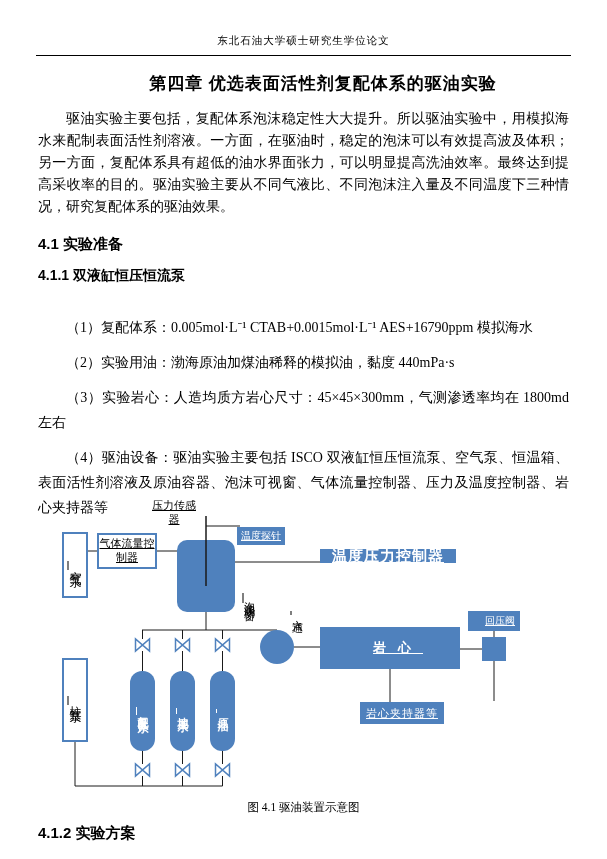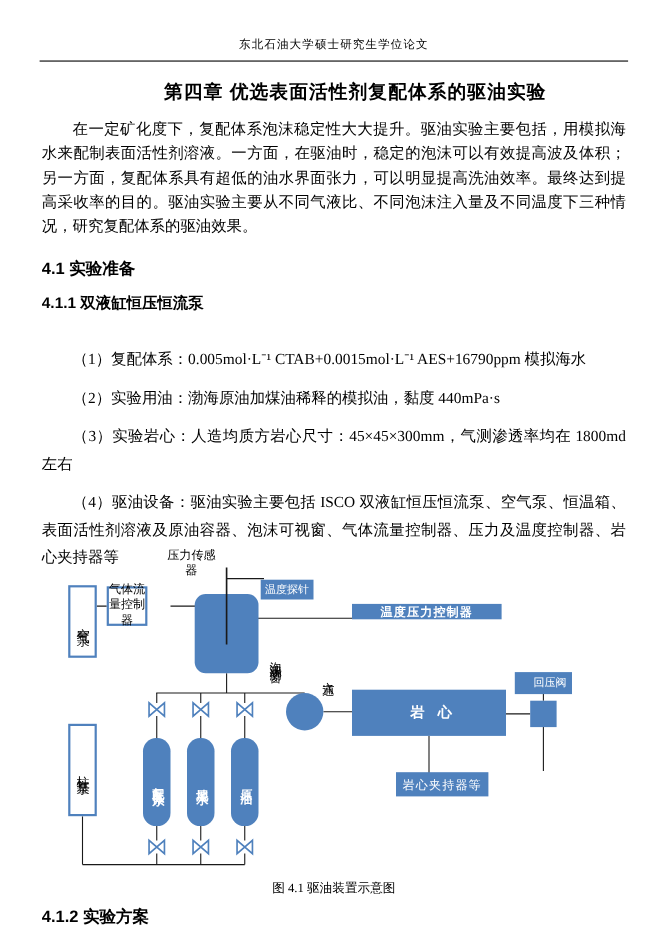--- a/index.html
+++ b/index.html
@@ -16,21 +16,21 @@
     font-family: "Liberation Sans", sans-serif; letter-spacing: 1px; margin-left: 39px; }
   .intro { margin: 13px 38px 0; font-size: 14px; line-height: 22px; text-align: justify; text-indent: 2em; }
   .h41  { margin: 17px 38px 0; font-size: 15px; font-weight: bold; font-family: "Liberation Sans", sans-serif; }
   .h411 { margin: 13px 38px 0; font-size: 14px; font-weight: bold; font-family: "Liberation Sans", sans-serif; }
   .item { margin: 10px 38px 0; font-size: 14px; line-height: 25px; text-align: justify; text-indent: 2em; }
   .item.first { margin-top: 30px; }
 
   
   .diagram { position: absolute; left: 0; top: 498px; width: 607px; height: 300px; }
   .diagram svg { position: absolute; left: 0; top: 0; }
-  .d { position: absolute; font-family: "Liberation Sans", sans-serif; }
+  .d { position: absolute; font-family: "Liberation Sans", sans-serif; text-decoration: underline; }
   .box-outline { background: #fff; border: 2px solid var(--accent); color: #000; }
   .box-fill { background: var(--accent); color: #fff; }
   .cntr { display: flex; align-items: center; justify-content: center; text-align: center; }
   .vtext { writing-mode: vertical-rl; text-orientation: upright; }
   .cyl { border-radius: 12px; font-weight: bold; font-size: 11px; letter-spacing: 2px; }
   .fill-accent { fill: var(--accent); }
   .valve { fill: #fff; stroke: var(--accent); stroke-width: 1.5; }
   .pline { stroke: #1a1a1a; stroke-width: 1; fill: none; }
 
   .caption { position: absolute; top: 800px; left: 0; width: 607px; text-align: center; font-size: 11.5px; }
@@ -40,21 +40,21 @@
 </head>
 <body>
 
 <div class="page">
 
   <div class="header">东北石油大学硕士研究生学位论文</div>
   <hr class="rule">
 
   <div class="chapter-title">第四章 优选表面活性剂复配体系的驱油实验</div>
 
-  <p class="intro">在一定矿化度下，复配体系泡沫稳定性大大提升。驱油实验主要包括，用模拟海水来配制表面活性剂溶液。一方面，在驱油时，稳定的泡沫可以有效提高波及体积；另一方面，复配体系具有超低的油水界面张力，可以明显提高洗油效率。最终达到提高采收率的目的。驱油实验主要从不同气液比、不同泡沫注入量及不同温度下三种情况，研究复配体系的驱油效果。</p>
+  <p class="intro">驱油实验主要包括，复配体系泡沫稳定性大大提升。所以驱油实验中，用模拟海水来配制表面活性剂溶液。一方面，在驱油时，稳定的泡沫可以有效提高波及体积；另一方面，复配体系具有超低的油水界面张力，可以明显提高洗油效率。最终达到提高采收率的目的。驱油实验主要从不同气液比、不同泡沫注入量及不同温度下三种情况，研究复配体系的驱油效果。</p>
 
   <div class="h41">4.1 实验准备</div>
   <div class="h411">4.1.1 双液缸恒压恒流泵</div>
 
   <p class="item first">（1）复配体系：0.005mol·L⁻¹ CTAB+0.0015mol·L⁻¹ AES+16790ppm 模拟海水</p>
   <p class="item">（2）实验用油：渤海原油加煤油稀释的模拟油，黏度 440mPa·s</p>
   <p class="item">（3）实验岩心：人造均质方岩心尺寸：45×45×300mm，气测渗透率均在 1800md 左右</p>
   <p class="item">（4）驱油设备：驱油实验主要包括 ISCO 双液缸恒压恒流泵、空气泵、恒温箱、表面活性剂溶液及原油容器、泡沫可视窗、气体流量控制器、压力及温度控制器、岩心夹持器等</p>
 
   <div class="diagram">
@@ -103,27 +103,27 @@
         <path class="valve" d="M175.5 141 L175.5 153 L189.5 141 L189.5 153 Z"></path>
         <path class="valve" d="M215.5 141 L215.5 153 L229.5 141 L229.5 153 Z"></path>
         <path class="valve" d="M135.5 266 L135.5 278 L149.5 266 L149.5 278 Z"></path>
         <path class="valve" d="M175.5 266 L175.5 278 L189.5 266 L189.5 278 Z"></path>
         <path class="valve" d="M215.5 266 L215.5 278 L229.5 266 L229.5 278 Z"></path>
       </g>
     </svg>
 
     <div class="d box-outline cntr vtext" style="left:62px; top:34px; width:26px; height:66px; font-size:12px; letter-spacing:3px;">空气泵</div>
 
-    <div class="d box-outline cntr" style="left:97px; top:35px; width:37px; height:36px; font-size:11px; line-height:1.25;">气体流量控制器</div>
+    <div class="d box-outline cntr" style="left:97px; top:35px; width:60px; height:36px; font-size:11px; line-height:1.25;">气体流量控制器</div>
 
     <div class="d" style="left:150px; top:0; width:48px; font-size:11px; line-height:14px; text-align:center;">压力传感器</div>
 
     <div class="d box-fill cntr" style="left:237px; top:29px; width:48px; height:18px; font-size:10px;">温度探针</div>
 
-    <div class="d box-fill cntr" style="left:320px; top:51px; width:136px; height:14px; font-size:11px; font-weight:bold; letter-spacing:1px;">温度压力控制器</div>
+    <div class="d box-fill cntr" style="left:320px; top:51px; width:136px; height:14px; font-size:15px; font-weight:bold; letter-spacing:1px;">温度压力控制器</div>
 
     <div class="d cntr vtext" style="left:240px; top:64px; width:18px; height:72px; font-size:11px; letter-spacing:2px;">泡沫观测窗</div>
 
     <div class="d cntr vtext" style="left:289px; top:95px; width:16px; height:40px; font-size:11px; letter-spacing:2px;">六通</div>
 
     <div class="d box-fill cntr" style="left:320px; top:129px; width:140px; height:42px; font-size:13px; font-weight:bold; letter-spacing:12px; padding-left:16px;">岩心</div>
 
     <div class="d box-fill cntr" style="left:468px; top:113px; width:52px; height:20px; font-size:10px;padding-left:12px;">回压阀</div>
 
     <div class="d box-fill cntr" style="left:360px; top:204px; width:84px; height:22px; font-size:11px; letter-spacing:1px;">岩心夹持器等</div>

